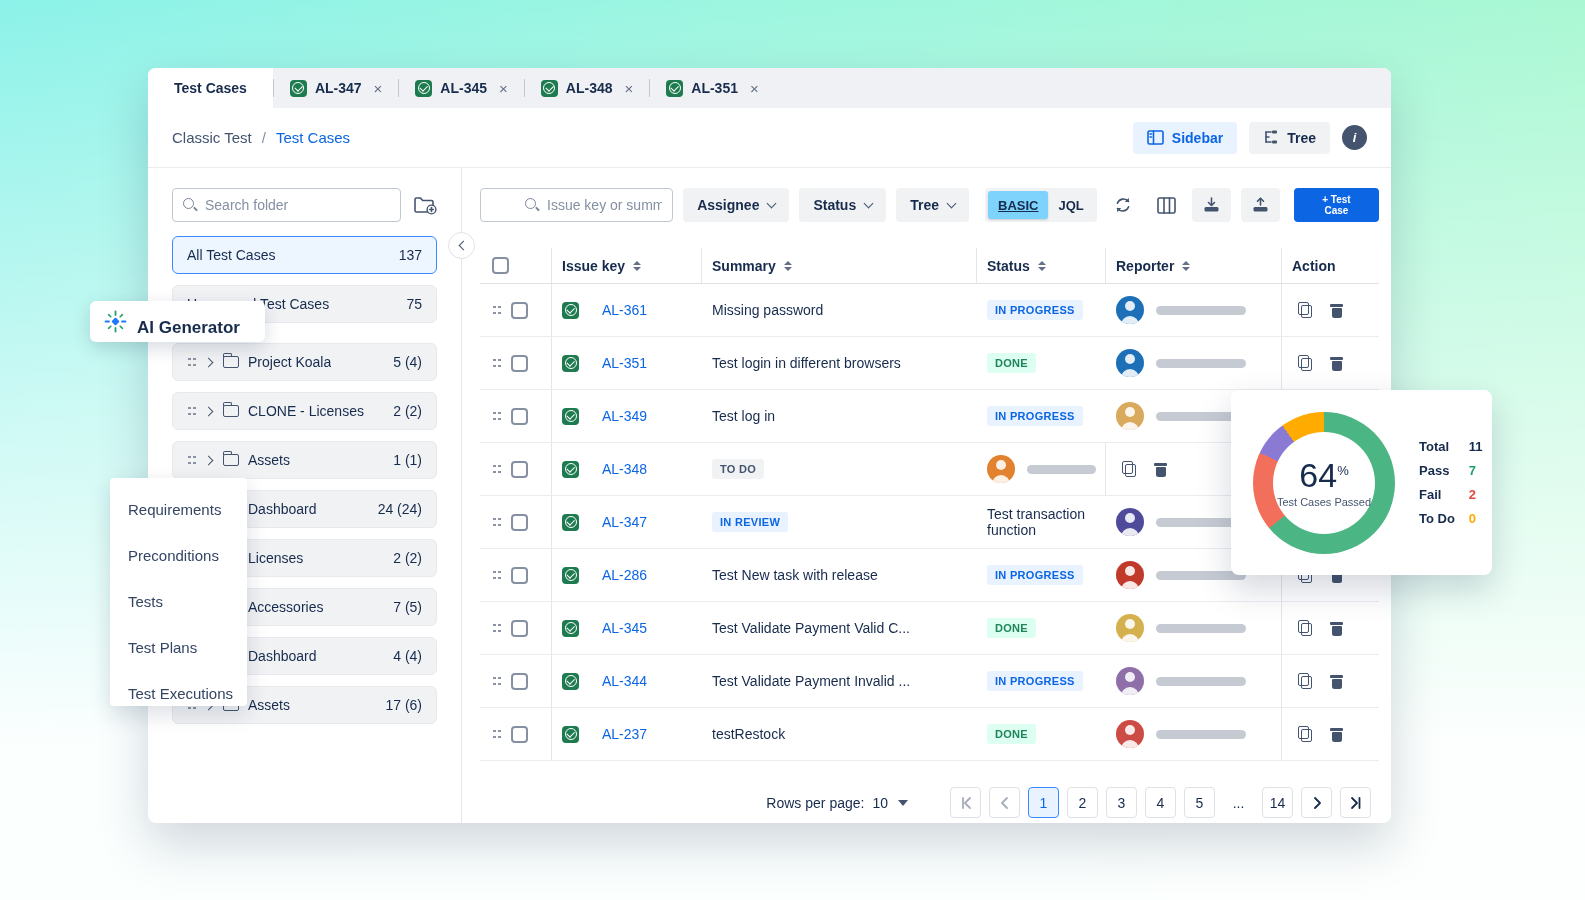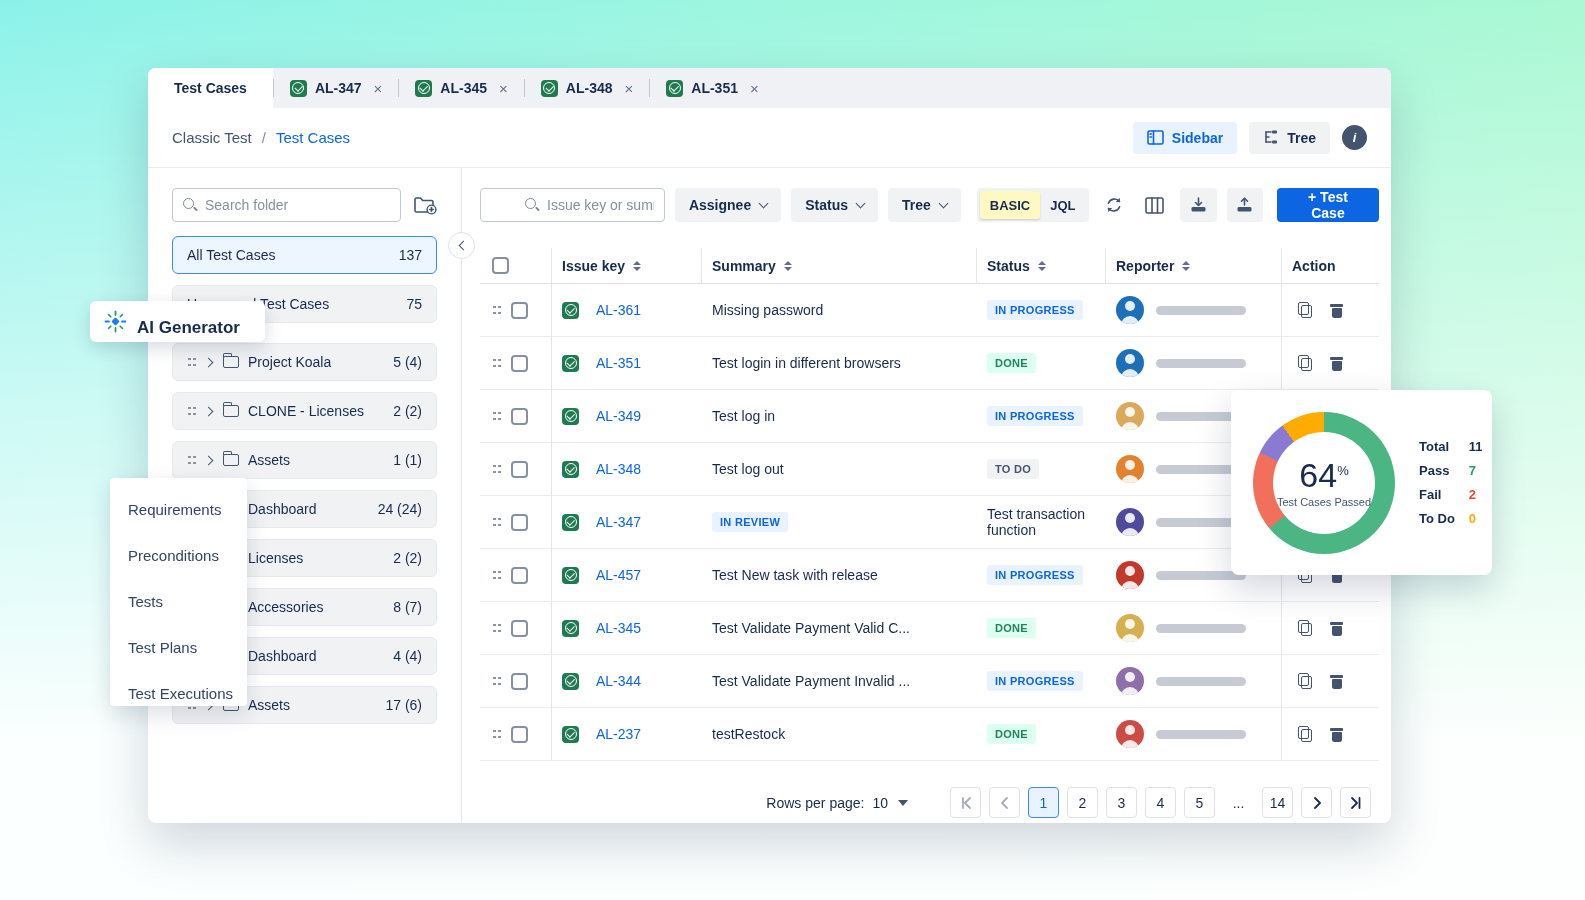--- a/index.html
+++ b/index.html
@@ -69,43 +69,43 @@
   .fold::before{content:"";position:absolute;left:-1.5px;top:-4px;width:7px;height:3px;border:1.5px solid #44546F;border-bottom:none;border-radius:2px 2px 0 0;}
   
   main{flex:1;padding:20px 12px 0 18px;display:flex;flex-direction:column;}
   .toolbar{display:flex;align-items:center;gap:10px;}
   .toolbar .input{width:198px;padding-left:44px;}
   .pill{display:flex;align-items:center;gap:9px;height:34px;padding:0 14px;background:#F1F2F4;border:none;border-radius:4px;
     font-size:14px;font-weight:700;color:#172B4D;cursor:pointer;font-family:inherit;}
   .toggle{display:flex;align-items:center;height:34px;background:#F1F2F4;border-radius:4px;padding:3px;margin-left:6px;}
   .toggle .seg{height:28px;display:flex;align-items:center;padding:0 10px;font-size:13px;font-weight:700;color:#172B4D;
     border-radius:3px;cursor:pointer;}
-  .toggle .seg.on{background:#fef9c3;box-shadow:0 1px 2px rgba(9,30,66,.18);}
+  .toggle .seg.on{background:#7dd3fc;box-shadow:0 1px 2px rgba(9,30,66,.18);text-decoration:underline;}
   .icon-plain{width:34px;height:34px;border:none;background:transparent;display:flex;align-items:center;justify-content:center;cursor:pointer;}
   .icon-pill{width:40px;height:34px;border:none;background:#F1F2F4;border-radius:4px;display:flex;align-items:center;justify-content:center;cursor:pointer;}
   .btn-primary{height:34px;padding:0 16px;background:#0C66E4;color:#fff;border:none;border-radius:4px;
-    font-size:14px;font-weight:700;cursor:pointer;margin-left:4px;font-family:inherit;}
+    font-size:10px;font-weight:700;cursor:pointer;margin-left:4px;font-family:inherit;}
   .ml-auto{margin-left:auto;}
   
   .tbl{margin-top:26px;width:899px;font-size:14px;}
   .trow{display:grid;grid-template-columns:72px 150px 275px 129px 176px 97px;align-items:center;border-bottom:1px solid #EBECF0;}
   .trow.thead{height:36px;font-weight:700;border-bottom:1px solid #DFE1E6;}
   .trow.tdata{height:53px;}
   .cell{display:flex;align-items:center;height:100%;padding:0 10px;}
   .thead .cell{border-right:1px solid #E4E6EA;}
   .thead .cell:last-child{border-right:none;}
   .tdata .c-sel{border-right:1px solid #E4E6EA;}
   .tdata .c-act{border-left:1px solid #E4E6EA;margin-left:-1px;}
   .c-sel{gap:10px;padding-left:12px;}
   .cb{width:17px;height:17px;border:2px solid #8590A2;border-radius:4px;background:#fff;flex:0 0 auto;cursor:pointer;}
   .sorticon{display:inline-flex;flex-direction:column;gap:2px;margin-left:8px;}
   .sorticon i{width:0;height:0;border-left:4px solid transparent;border-right:4px solid transparent;display:block;}
   .sorticon .up{border-bottom:4px solid #626F86;}
   .sorticon .dn{border-top:4px solid #626F86;}
-  .c-key{gap:17px;}
+  .c-key{gap:23px;}
   .key-link{color:#0C66E4;text-decoration:none;cursor:pointer;}
   .badge{font-size:11px;font-weight:700;letter-spacing:.3px;padding:4px 8px;border-radius:3px;white-space:nowrap;}
   .avatar{width:28px;height:28px;border-radius:50%;position:relative;overflow:hidden;flex:0 0 auto;}
   .avatar::before{content:"";position:absolute;left:9px;top:5px;width:10px;height:10px;border-radius:50%;background:rgba(255,255,255,.88);}
   .avatar::after{content:"";position:absolute;left:5px;bottom:-10px;width:18px;height:18px;border-radius:50%;background:rgba(255,255,255,.88);}
   .repbar{width:90px;height:9px;border-radius:5px;background:#C6CBD3;margin-left:12px;}
   .c-act{gap:18px;padding-left:16px;}
   .i-copy{width:14px;height:16px;position:relative;cursor:pointer;}
   .i-copy::after{content:"";position:absolute;left:0;top:0;width:9px;height:11px;border:1.7px solid #44546F;border-radius:2px;}
   .i-copy::before{content:"";position:absolute;right:0;bottom:0;width:9px;height:11px;border:1.7px solid #44546F;border-radius:2px;background:#fff;}
@@ -271,21 +271,21 @@
             <span class="chev right"></span>
             <span class="fold"></span>
             <span class="f-label">Licenses</span>
             <span class="f-count">2 (2)</span>
           </div>
           <div class="f-item">
             <span class="drag"></span>
             <span class="chev right"></span>
             <span class="fold"></span>
             <span class="f-label">Accessories</span>
-            <span class="f-count">8 (7)</span>
+            <span class="f-count">7 (5)</span>
           </div>
           <div class="f-item">
             <span class="drag"></span>
             <span class="chev right"></span>
             <span class="fold"></span>
             <span class="f-label">Dashboard</span>
             <span class="f-count">4 (4)</span>
           </div>
           <div class="f-item">
             <span class="drag"></span>
@@ -463,23 +463,20 @@
           </div>
           <div class="trow tdata">
             <div class="cell c-sel">
                 <span class="drag"></span>
                 <span class="cb"></span>
               </div>
             <div class="cell c-key">
                 <span class="tc-badge"></span>
                 <a class="key-link">AL-348</a>
               </div>
-            <div class="cell c-sum">
-                <span>Test log out</span>
-              </div>
             <div class="cell">
                 <span class="badge" style="background: rgb(241, 242, 244); color: rgb(68, 84, 111);">TO DO</span>
               </div>
             <div class="cell c-rep">
                 <span class="avatar" style="background: rgb(226, 130, 46);"></span>
                 <span class="repbar"></span>
               </div>
             <div class="cell c-act">
                 <span class="i-copy"></span>
                 <span class="i-trash"></span>
@@ -509,21 +506,21 @@
                 <span class="i-trash"></span>
               </div>
           </div>
           <div class="trow tdata">
             <div class="cell c-sel">
                 <span class="drag"></span>
                 <span class="cb"></span>
               </div>
             <div class="cell c-key">
                 <span class="tc-badge"></span>
-                <a class="key-link">AL-457</a>
+                <a class="key-link">AL-286</a>
               </div>
             <div class="cell c-sum">
                 <span>Test New task with release</span>
               </div>
             <div class="cell">
                 <span class="badge" style="background: rgb(233, 242, 255); color: rgb(12, 102, 228);">IN PROGRESS</span>
               </div>
             <div class="cell c-rep">
                 <span class="avatar" style="background: rgb(192, 57, 43);"></span>
                 <span class="repbar"></span>

